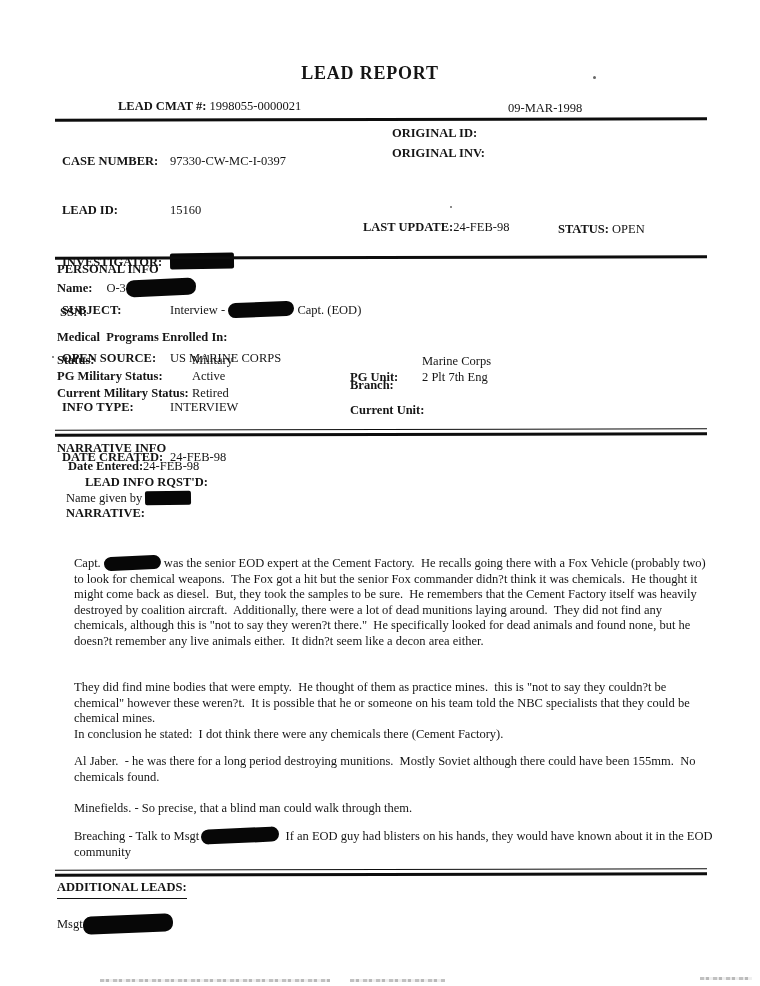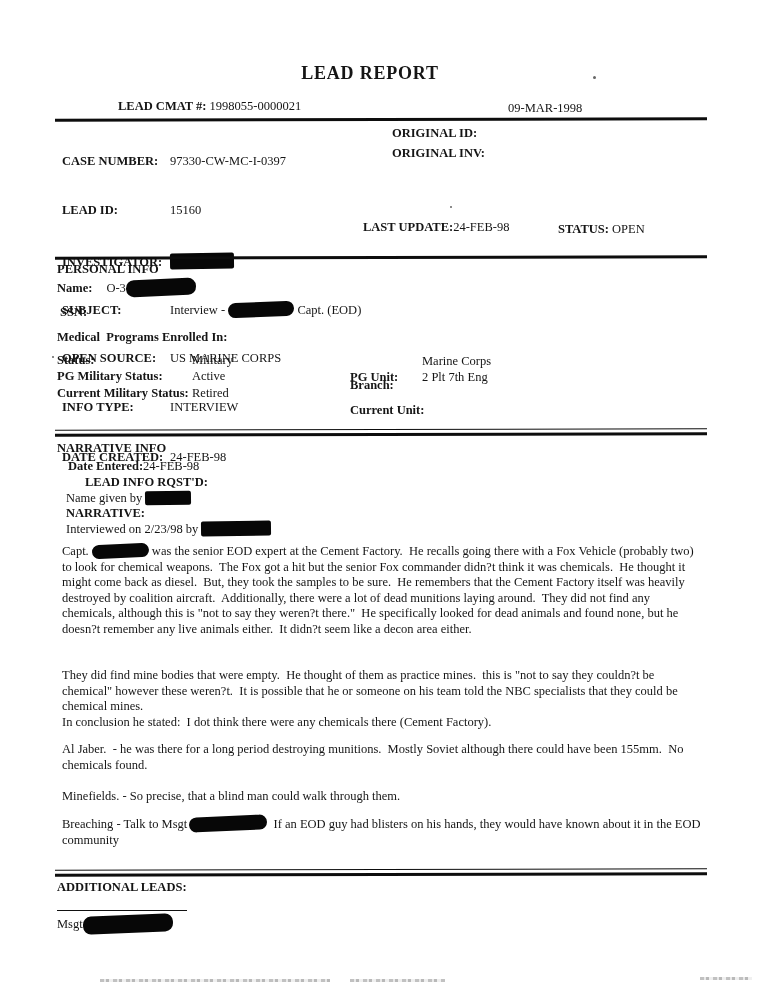--- a/index.html
+++ b/index.html
@@ -17,23 +17,23 @@
   .fs{font-size:12.5px; line-height:15px;}
   .rule{position:absolute; left:55px; width:652px; background:#0d0d0d; transform:rotate(-0.12deg);}
   .rule.thick{height:3px;}
   .rule.thin{height:1px;}
   .caserows{position:absolute; left:62px; top:124px; font-size:12.5px;}
   .caserow{height:19.3px; white-space:pre;}
   .caserow .lbl{display:inline-block; width:108px; font-weight:bold; white-space:pre;}
   .redact{background:#070707; display:inline-block;}
   .redact.bar{border-radius:2px; transform:rotate(-0.8deg); vertical-align:-3px;}
   .redact.blob{border-radius:8px; transform:rotate(-2.5deg); vertical-align:-3px;}
-  .para{position:absolute; left:62px; width:640px; font-size:12.5px; line-height:15.6px; margin:0;}
+  .para{position:absolute; left:62px; width:640px; font-size:12.5px; line-height:15.6px; margin:12px;}
   .statrow .slbl{display:inline-block; width:135px; font-weight:bold; white-space:pre;}
-  .underline{border-bottom:1.4px solid #111; padding-bottom:16px;margin-top:15px;}
+  .underline{border-bottom:1.4px solid #111; padding-bottom:4px;margin-top:15px;}
   .dot{position:absolute; background:#666; border-radius:50%;}
   .speck{
     position:absolute; height:3px; opacity:.55;
     background:repeating-linear-gradient(90deg,#8f8f8f 0 4px,#d8d8d8 4px 6px,#7f7f7f 6px 9px,#e3e3e3 9px 13px);
   }
 </style>
 </head>
 <body>
 
 <div class="page">
@@ -78,21 +78,20 @@
   <div class="abs fs b" style="top:403px;left:350px;">Current Unit:</div>
 
   <div class="rule thin" style="top:429px;"></div>
   <div class="rule thick" style="top:433px;"></div>
 
   <div class="abs fs b" style="top:441px;left:57px;">NARRATIVE INFO</div>
   <div class="abs fs" style="top:459px;left:68px;"><span class="b">Date Entered:</span><span>24-FEB-98</span></div>
   <div class="abs fs b" style="top:475px;left:68px;margin-left:17px;">LEAD INFO RQST'D:</div>
   <div class="abs fs" style="top:491px;left:66px;"><span>Name given by</span><span class="redact bar" style="width:46px;height:14px;margin-left:3px;"></span></div>
   <div class="abs fs b" style="top:506px;left:66px;">NARRATIVE:</div>
-  <div class="abs fs" style="top:521px;left:66px;"><span>Interviewed on 2/23/98 by </span><span class="redact bar" style="width:70px;height:15px;"></span></div>
 
   <p class="para" style="top:544px;"><span>Capt. </span><span class="redact blob" style="width:57px;height:14px;margin-right:3px;"></span><span>was the senior EOD expert at the Cement Factory.  He recalls going there with a Fox Vehicle (probably two) to look for chemical weapons.  The Fox got a hit but the senior Fox commander didn?t think it was chemicals.  He thought it might come back as diesel.  But, they took the samples to be sure.  He remembers that the Cement Factory itself was heavily destroyed by coalition aircraft.  Additionally, there were a lot of dead munitions laying around.  They did not find any chemicals, although this is "not to say they weren?t there."  He specifically looked for dead animals and found none, but he doesn?t remember any live animals either.  It didn?t seem like a decon area either.</span></p>
 
   <p class="para" style="top:715px;">In conclusion he stated:  I dot think there were any chemicals there (Cement Factory).</p>
   <p class="para" style="top:668px;">They did find mine bodies that were empty.  He thought of them as practice mines.  this is "not to say they couldn?t be chemical" however these weren?t.  It is possible that he or someone on his team told the NBC specialists that they could be chemical mines.</p>
   <p class="para" style="top:742px;">Al Jaber.  - he was there for a long period destroying munitions.  Mostly Soviet although there could have been 155mm.  No chemicals found.</p>
   <p class="para" style="top:789px;">Minefields. - So precise, that a blind man could walk through them.</p>
   <p class="para" style="top:816px;"><span>Breaching - Talk to Msgt</span><span class="redact blob" style="width:78px;height:15px;margin-left:2px;"></span><span>  If an EOD guy had blisters on his hands, they would have known about it in the EOD community</span></p>
 
   <div class="rule thin" style="top:869px;"></div>

